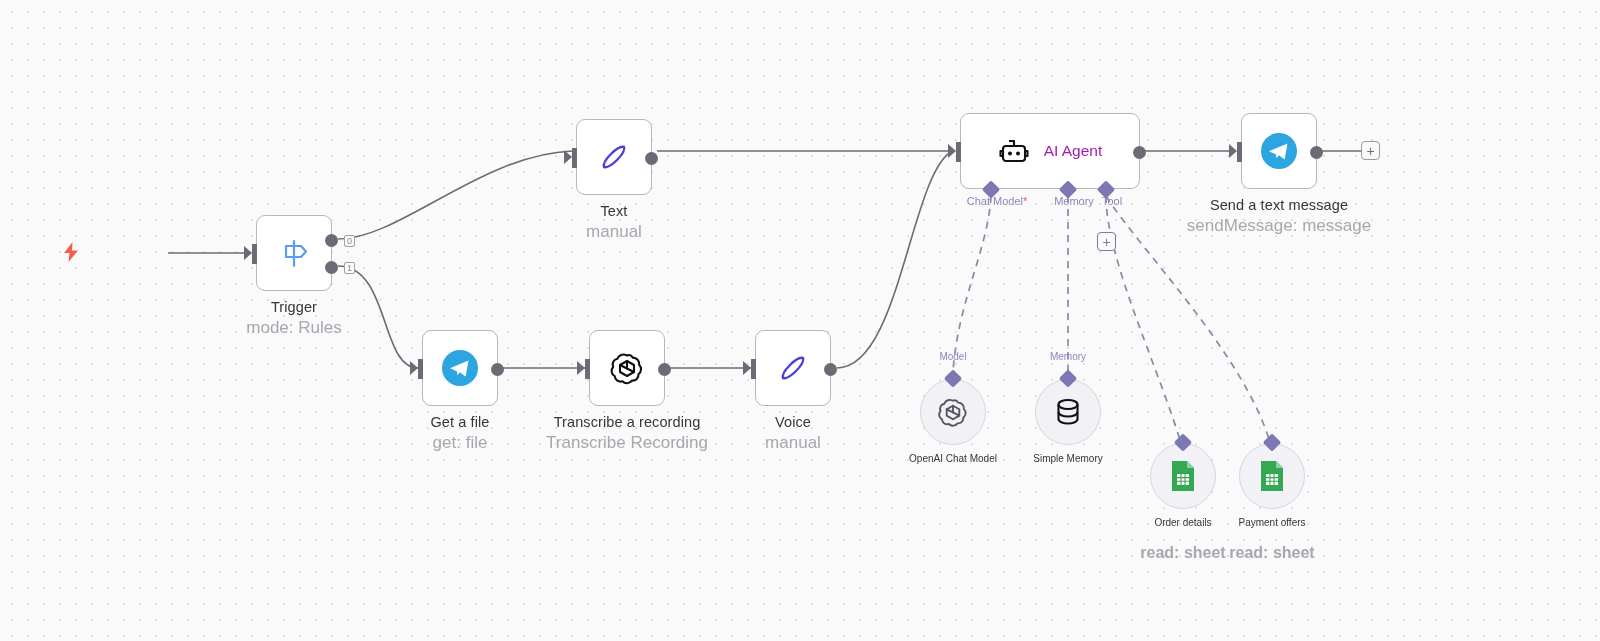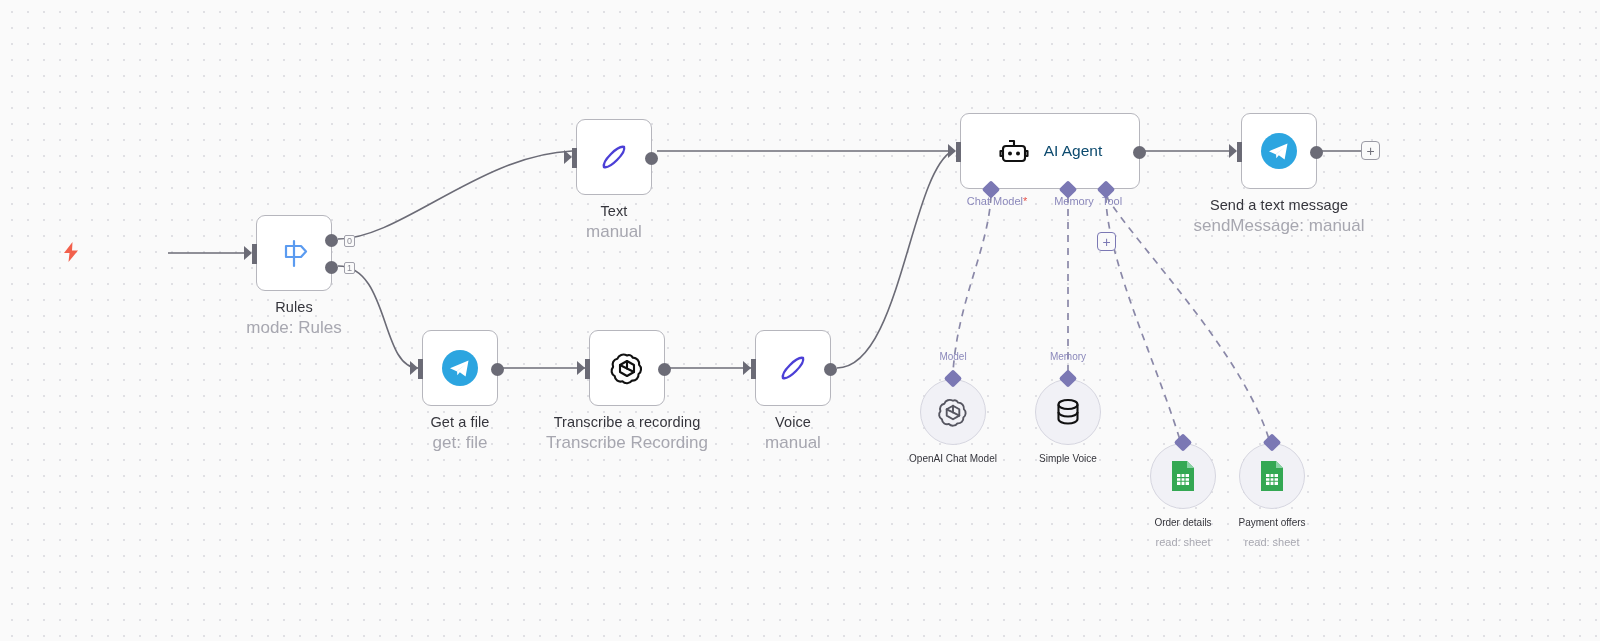--- a/index.html
+++ b/index.html
@@ -64,21 +64,21 @@
     color: #a7a7b0;
     text-align: center;
   }
 
   
   .agent-inner {
     display: flex; align-items: center; gap: 14px;
   }
   .agent-title {
     font-size: 15.5px;
-    color: #0c4a6e;
+    color: #a21caf;
   }
 
   
   .port {
     position: absolute;
     width: 13px; height: 13px;
     border-radius: 50%;
     background: #6b6b76;
     z-index: 4;
   }
@@ -135,25 +135,26 @@
   .subnode-label {
     position: absolute;
     top: 74px; left: 50%;
     transform: translateX(-50%);
     white-space: nowrap;
     font-size: 10px;
     color: #35353c;
   }
   .subnode-sub {
     position: absolute;
-    top: 93px; left: 50%;
-    transform: translateX(-50%);
-    white-space: nowrap;
-    font-size: 11px;
+    top: 101px; left: 50%;
+    transform: translateX(-50%);
+    white-space: nowrap;
+    font-size: 16px;
     color: #a7a7b0;
+    font-weight: bold;
   }
   .subnode-port-label {
     position: absolute;
     top: -28px; left: 50%;
     transform: translateX(-50%);
     white-space: nowrap;
     font-size: 10px;
     color: #8b88bb;
   }
 
@@ -249,21 +250,21 @@
         <svg width="34" height="34" viewBox="0 0 34 34">
           <path d="M17 5 V30" stroke="#5b9bf0" stroke-width="2.2" fill="none" stroke-linecap="round"></path>
           <path d="M9 10 H24 L29 15.5 L24 21 H9 Z" stroke="#5b9bf0" stroke-width="2.2" fill="none" stroke-linejoin="round"></path>
         </svg>
       </span>
       <div class="port out2a"></div>
       <div class="port out2b"></div>
       <div class="out-idx" style="right:-24px; top:19px;">0</div>
       <div class="out-idx" style="right:-24px; top:46px;">1</div>
     </div>
-    <div class="node-label">Rules</div>
+    <div class="node-label">Trigger</div>
     <div class="node-sub">mode: Rules</div>
   </div>
 
   <div class="node" style="left:576px; top:113px;margin-top:6px;">
     <div class="node-box">
       <div class="in-arrow"></div>
       <div class="in-bar"></div>
       <span>
         <svg width="34" height="34" viewBox="0 0 34 34">
           <path d="M7 27 C5 21, 21 5, 27 7 C29 13, 13 29, 7 27 Z" stroke="#4b3fd6" stroke-width="2.4" fill="none" stroke-linejoin="round"></path>
@@ -374,21 +375,21 @@
       <span>
         <svg width="36" height="36" viewBox="0 0 36 36">
           <circle cx="18" cy="18" r="18" fill="#2CA5E0"></circle>
           <path d="M8 18.2 L26.5 10.6 L23.6 26.4 L17.8 22.3 L15.3 25.3 L15.1 21.6 Z" fill="#fff"></path>
           <path d="M15.1 21.6 L24.4 13.8 L15.3 20.6 Z" fill="#cfe9f7"></path>
         </svg>
       </span>
       <div class="port out"></div>
     </div>
     <div class="node-label">Send a text message</div>
-    <div class="node-sub">sendMessage: manual</div>
+    <div class="node-sub">sendMessage: message</div>
   </div>
 
   <div class="plus-btn" style="left:1361px; top:141px;">+</div>
 
   <div class="subnode" style="left:920px; top:379px;">
     <div class="subnode-circle">
       <div class="diamond"></div>
       <span>
         <svg width="36" height="36" viewBox="0 0 40 40">
           <g fill="none" stroke="#555560" stroke-width="2.1" stroke-linecap="round" stroke-linejoin="round">
@@ -411,21 +412,21 @@
         <svg width="30" height="32" viewBox="0 0 30 32">
           <g fill="none" stroke="#111" stroke-width="2.1">
             <ellipse cx="15" cy="8.5" rx="9.5" ry="4.5"></ellipse>
             <path d="M5.5 8.5 V23 C5.5 25.5 9.8 27.5 15 27.5 C20.2 27.5 24.5 25.5 24.5 23 V8.5"></path>
             <path d="M5.5 16 C5.5 18.5 9.8 20.5 15 20.5 C20.2 20.5 24.5 18.5 24.5 16"></path>
           </g>
         </svg>
       </span>
     </div>
     <div class="subnode-port-label">Memory</div>
-    <div class="subnode-label">Simple Voice</div>
+    <div class="subnode-label">Simple Memory</div>
   </div>
 
   <div class="subnode" style="left:1150px; top:443px;">
     <div class="subnode-circle">
       <div class="diamond"></div>
       <span>
         <svg width="28" height="34" viewBox="0 0 28 34">
           <path d="M3 2 H18 L25 9 V32 H3 Z" fill="#34A853"></path>
           <path d="M18 2 L25 9 H18 Z" fill="#8bd3a6"></path>
           <rect x="8" y="15" width="12" height="11" fill="#fff"></rect>

